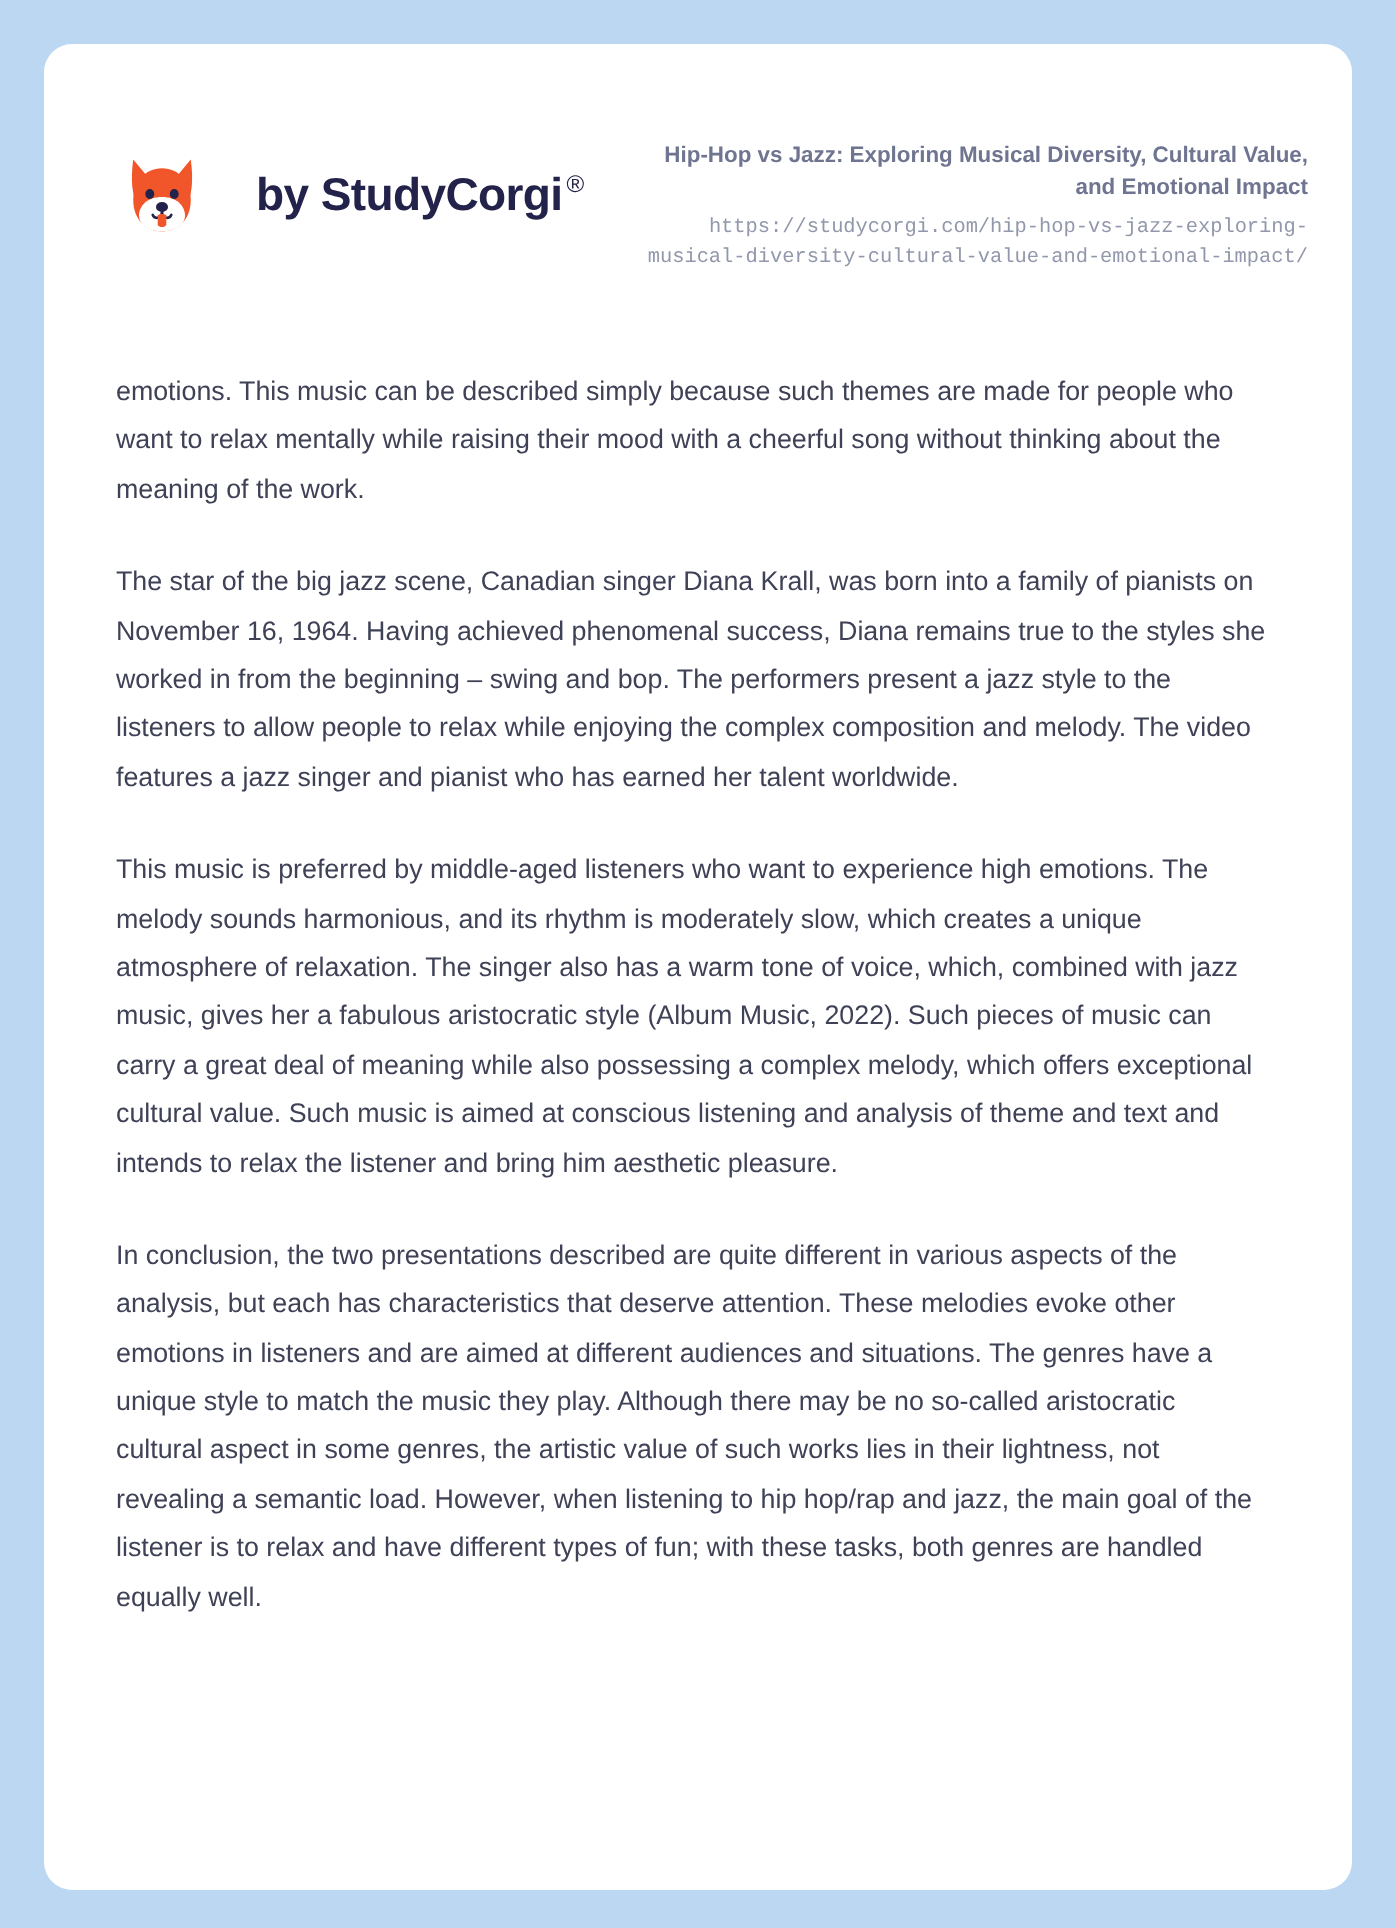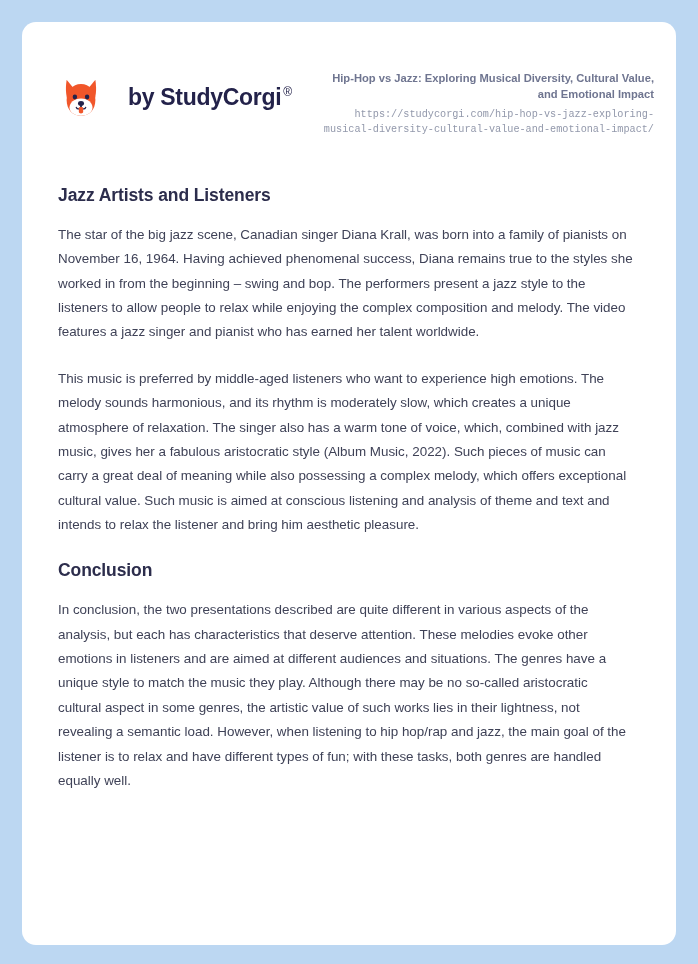--- a/index.html
+++ b/index.html
@@ -157,27 +157,26 @@
 
     <div class="header-meta">
       <p class="doc-title">Hip-Hop vs Jazz: Exploring Musical Diversity, Cultural Value, and Emotional Impact</p>
       <p class="doc-url">https://studycorgi.com/hip-hop-vs-jazz-exploring-musical-diversity-cultural-value-and-emotional-impact/</p>
     </div>
 
   </div>
 
   <div class="doc-body">
 
+    <p>emotions. This music can be described simply because such themes are made for people who want to relax mentally while raising their mood with a cheerful song without thinking about the meaning of the work.</p>
 
     <div class="section">
-      <h2>Jazz Artists and Listeners</h2>
       <p>The star of the big jazz scene, Canadian singer Diana Krall, was born into a family of pianists on November 16, 1964. Having achieved phenomenal success, Diana remains true to the styles she worked in from the beginning – swing and bop. The performers present a jazz style to the listeners to allow people to relax while enjoying the complex composition and melody. The video features a jazz singer and pianist who has earned her talent worldwide.</p>
       <p>This music is preferred by middle-aged listeners who want to experience high emotions. The melody sounds harmonious, and its rhythm is moderately slow, which creates a unique atmosphere of relaxation. The singer also has a warm tone of voice, which, combined with jazz music, gives her a fabulous aristocratic style (Album Music, 2022). Such pieces of music can carry a great deal of meaning while also possessing a complex melody, which offers exceptional cultural value. Such music is aimed at conscious listening and analysis of theme and text and intends to relax the listener and bring him aesthetic pleasure.</p>
     </div>
 
     <div class="section">
-      <h2>Conclusion</h2>
       <p>In conclusion, the two presentations described are quite different in various aspects of the analysis, but each has characteristics that deserve attention. These melodies evoke other emotions in listeners and are aimed at different audiences and situations. The genres have a unique style to match the music they play. Although there may be no so-called aristocratic cultural aspect in some genres, the artistic value of such works lies in their lightness, not revealing a semantic load. However, when listening to hip hop/rap and jazz, the main goal of the listener is to relax and have different types of fun; with these tasks, both genres are handled equally well.</p>
     </div>
 
   </div>
 
 </div>
 
 </body></html>

